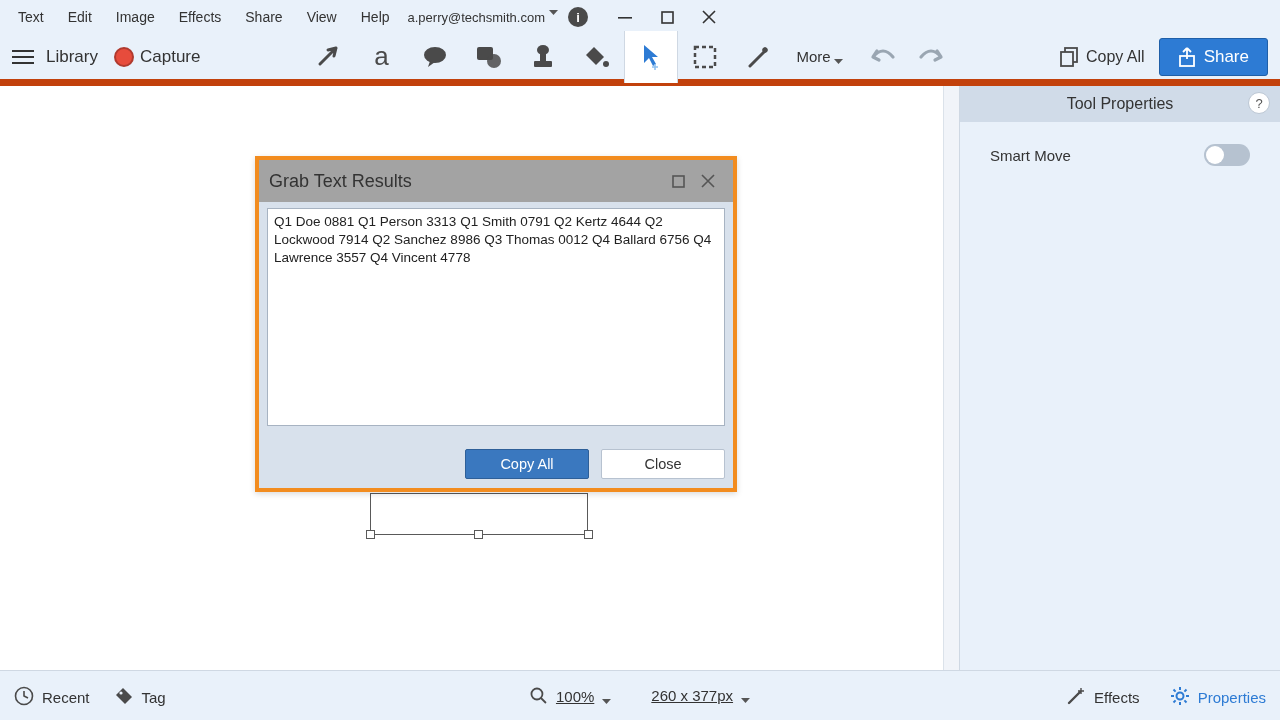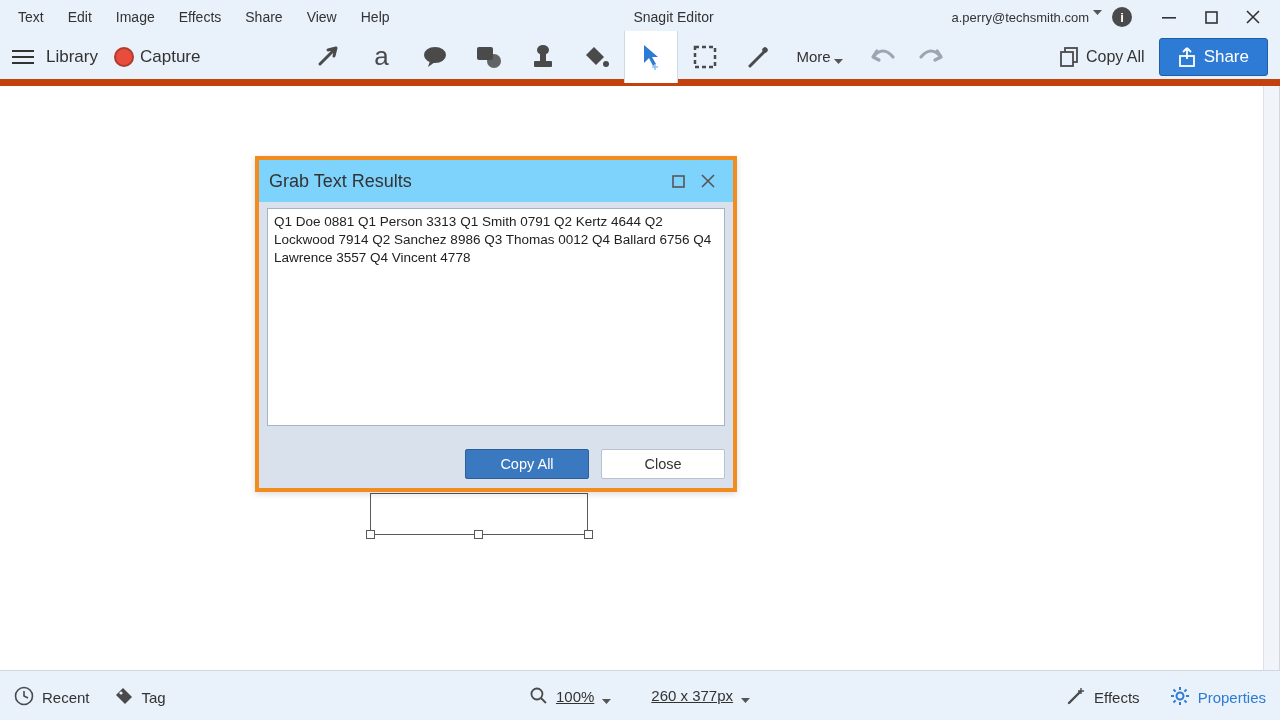--- a/index.html
+++ b/index.html
@@ -29,21 +29,21 @@
   .scrollbar-v { position:absolute; right:0; top:0; bottom:0; width:16px; background:#f1f4f9; border-left:1px solid #dbe2ea;}
   .side-panel { width:320px; background:#e9f1fa;}
   .side-header { height:36px; background:#d0dbe8; display:flex; align-items:center; justify-content:center; font-size:16px; color:#333; position:relative;}
   .side-header .help { position:absolute; right:10px; top:6px; width:22px; height:22px; border-radius:50%; background:#fff; border:1px solid #bcc7d4; display:flex; align-items:center; justify-content:center; font-size:13px; color:#555;}
   .side-body { padding:22px 30px; font-size:15px; color:#333; display:flex; align-items:center; justify-content:space-between;}
   .toggle { width:46px; height:22px; border-radius:11px; background:#b6c2d0; position:relative;}
   .toggle::after { content:""; position:absolute; left:2px; top:2px; width:18px; height:18px; border-radius:50%; background:#fff;}
   .selected-rect { position:absolute; left:370px; top:407px; width:218px; height:42px; border:1px solid #595959; background:#fff;}
   .handle { position:absolute; width:9px; height:9px; background:#fff; border:1px solid #595959;}
   .dialog { position:absolute; left:255px; top:70px; width:482px; background:#d8e1ec; border:4px solid #f28c1f; box-shadow:0 2px 6px rgba(0,0,0,.15);}
-  .dialog-title { height:42px; display:flex; align-items:center; padding:0 10px; font-size:18px; color:#333; background:#7dd3fc;}
+  .dialog-title { height:42px; display:flex; align-items:center; padding:0 10px; font-size:18px; color:#333; background:#a3a3a3;}
   .dialog-title .t-spacer{flex:1;}
   .dialog-title .t-btn { width:30px;height:30px;display:flex;align-items:center;justify-content:center;color:#555;}
   .dialog-body { padding:6px 8px 10px;}
   .dialog-textarea { width:100%; height:218px; border:1px solid #a7b3c2; background:#fff; font-size:13.5px; color:#222; padding:4px 6px; line-height:1.35; resize:none; font-family:inherit;}
   .dialog-footer { height:48px; display:flex; align-items:center; justify-content:flex-end; gap:12px; padding:0 8px; background:#d8e1ec;}
   .btn { min-width:124px; height:30px; border-radius:2px; font-size:14.5px; display:flex; align-items:center; justify-content:center;}
   .btn-primary { background:#3a78bf; color:#fff; border:1px solid #2e5f98;}
   .btn-secondary { background:#fff; color:#333; border:1px solid #b7c2d0;}
   .statusbar { position:absolute; left:0; right:0; bottom:0; height:50px; background:#e9f1fa; border-top:1px solid #cfd8e3; display:flex; align-items:center; padding:0 14px; font-size:15px; color:#333;}
   .status-item { display:flex; align-items:flex-end; gap:8px;}
@@ -56,21 +56,20 @@
 <body>
 
 <div class="menubar">
   <div class="menu-item">Text</div>
   <div class="menu-item">Edit</div>
   <div class="menu-item">Image</div>
   <div class="menu-item">Effects</div>
   <div class="menu-item">Share</div>
   <div class="menu-item">View</div>
   <div class="menu-item">Help</div>
-  <div class="spacer">Snagit Editor</div>
   <div class="user">
     <span>a.perry@techsmith.com</span>
     <svg width="9" height="6">
         <path d="M0 0 L4.5 5 L9 0" fill="#555"></path>
       </svg>
   </div>
   <div class="info-circle">i</div>
   <div class="win-controls">
     <div class="win-btn">
         <svg width="14" height="14">
@@ -219,20 +218,30 @@
       <div class="dialog-body">
         <textarea class="dialog-textarea" readonly="" style="">Q1 Doe 0881 Q1 Person 3313 Q1 Smith 0791 Q2 Kertz 4644 Q2 Lockwood 7914 Q2 Sanchez 8986 Q3 Thomas 0012 Q4 Ballard 6756 Q4 Lawrence 3557 Q4 Vincent 4778</textarea>
       </div>
       <div class="dialog-footer">
         <div class="btn btn-primary">Copy All</div>
         <div class="btn btn-secondary">Close</div>
       </div>
     </div>
   </div>
 
+  <div class="side-panel">
+    <div class="side-header">
+      <span>Tool Properties</span>
+      <div class="help">?</div>
+    </div>
+    <div class="side-body">
+      <span>Smart Move</span>
+      <div class="toggle"></div>
+    </div>
+  </div>
 </div>
 
 <div class="statusbar">
   <div class="status-item">
     <svg width="20" height="20">
         <circle cx="10" cy="10" r="8.5" fill="none" stroke="#4a4a4a" stroke-width="1.6"></circle>
         <path d="M10 5 L10 10 L14 12" fill="none" stroke="#4a4a4a" stroke-width="1.6"></path>
       </svg>
     <span>Recent</span>
   </div>

